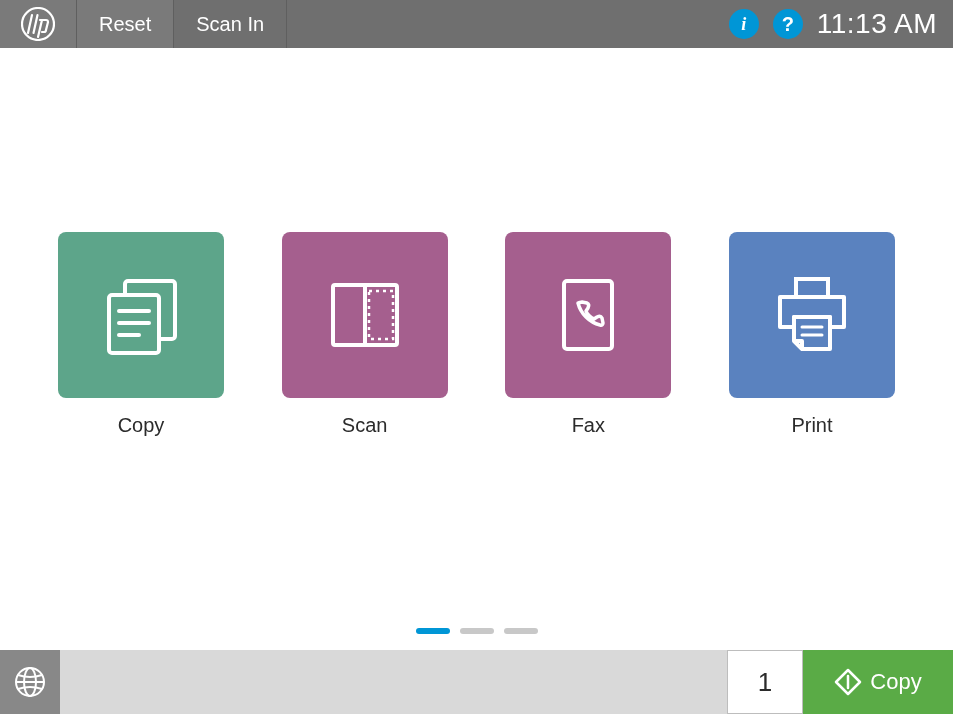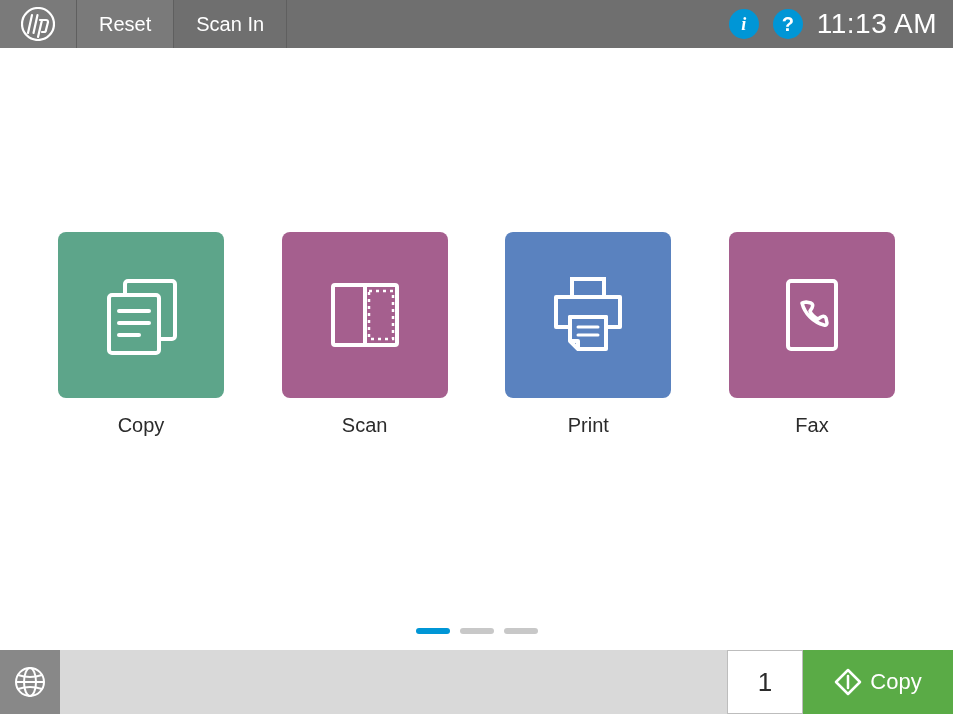--- a/index.html
+++ b/index.html
@@ -142,41 +142,41 @@
           <line x1="50" y1="20" x2="50" y2="80" stroke="#fff" stroke-width="4"></line>
           <line x1="44" y1="20" x2="56" y2="20" stroke="#fff" stroke-width="4" stroke-linecap="round"></line>
           <line x1="44" y1="80" x2="56" y2="80" stroke="#fff" stroke-width="4" stroke-linecap="round"></line>
           <rect x="54" y="26" width="24" height="48" fill="none" stroke="#fff" stroke-width="2.5" stroke-dasharray="3 4"></rect>
         </svg>
       </div>
       <div class="tile-label">Scan</div>
     </div>
 
     <div class="tile-wrap">
+      <div class="tile tile-mauve">
+        <svg width="100" height="100" viewBox="0 0 100 100">
+          <rect x="26" y="16" width="48" height="68" rx="3" fill="none" stroke="#fff" stroke-width="4"></rect>
+          <path d="M40 38 c0 0 2 8 8 14 c6 6 14 8 14 8 c2 1 3 -1 3 -2 l-1 -5 c-1 -2 -3 -2 -5 -1 l-3 2 c-3 -1 -7 -5 -8 -8 l2 -3 c1 -2 1 -4 -1 -5 l-5 -1 c-1 0 -3 1 -4 1 z" fill="none" stroke="#fff" stroke-width="3.5" stroke-linejoin="round"></path>
+        </svg>
+      </div>
+      <div class="tile-label">Fax</div>
+    </div>
+
+    <div class="tile-wrap">
       <div class="tile tile-blue">
         <svg width="100" height="100" viewBox="0 0 100 100">
           <rect x="34" y="14" width="32" height="18" fill="none" stroke="#fff" stroke-width="4"></rect>
           <path d="M18 32 h64 v30 h-14 v-10 h-36 v10 h-14 z" fill="none" stroke="#fff" stroke-width="4" stroke-linejoin="round"></path>
           <path d="M32 52 h36 v32 h-28 l-8 -8 z" fill="#5a82bf" stroke="#fff" stroke-width="4" stroke-linejoin="round"></path>
           <line x1="40" y1="62" x2="60" y2="62" stroke="#fff" stroke-width="3" stroke-linecap="round"></line>
           <line x1="40" y1="70" x2="60" y2="70" stroke="#fff" stroke-width="3" stroke-linecap="round"></line>
           <path d="M32 76 l8 0 l0 8" fill="none" stroke="#fff" stroke-width="4" stroke-linejoin="round"></path>
         </svg>
       </div>
       <div class="tile-label">Print</div>
-    </div>
-
-    <div class="tile-wrap">
-      <div class="tile tile-mauve">
-        <svg width="100" height="100" viewBox="0 0 100 100">
-          <rect x="26" y="16" width="48" height="68" rx="3" fill="none" stroke="#fff" stroke-width="4"></rect>
-          <path d="M40 38 c0 0 2 8 8 14 c6 6 14 8 14 8 c2 1 3 -1 3 -2 l-1 -5 c-1 -2 -3 -2 -5 -1 l-3 2 c-3 -1 -7 -5 -8 -8 l2 -3 c1 -2 1 -4 -1 -5 l-5 -1 c-1 0 -3 1 -4 1 z" fill="none" stroke="#fff" stroke-width="3.5" stroke-linejoin="round"></path>
-        </svg>
-      </div>
-      <div class="tile-label">Fax</div>
     </div>
 
   </div>
 
   <div class="dots">
     <div class="dot active"></div>
     <div class="dot"></div>
     <div class="dot"></div>
   </div>
 </div>

